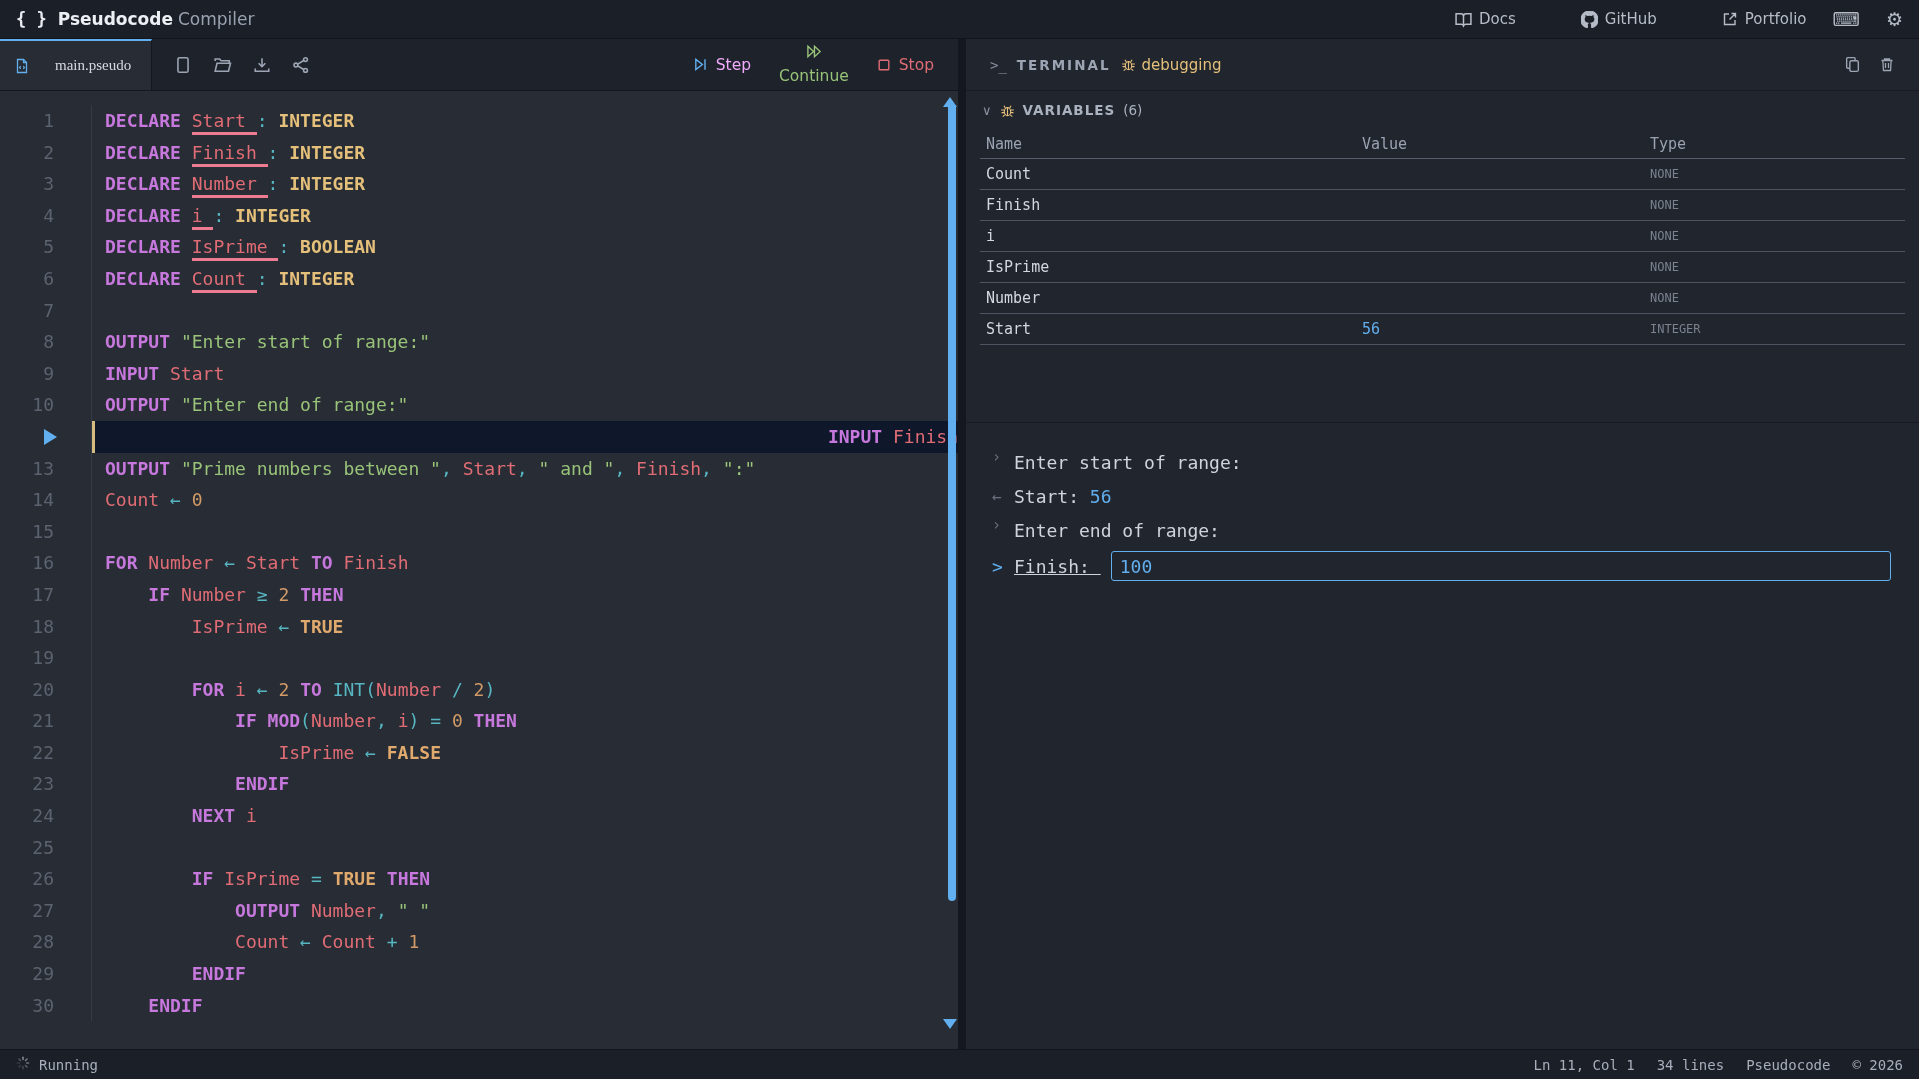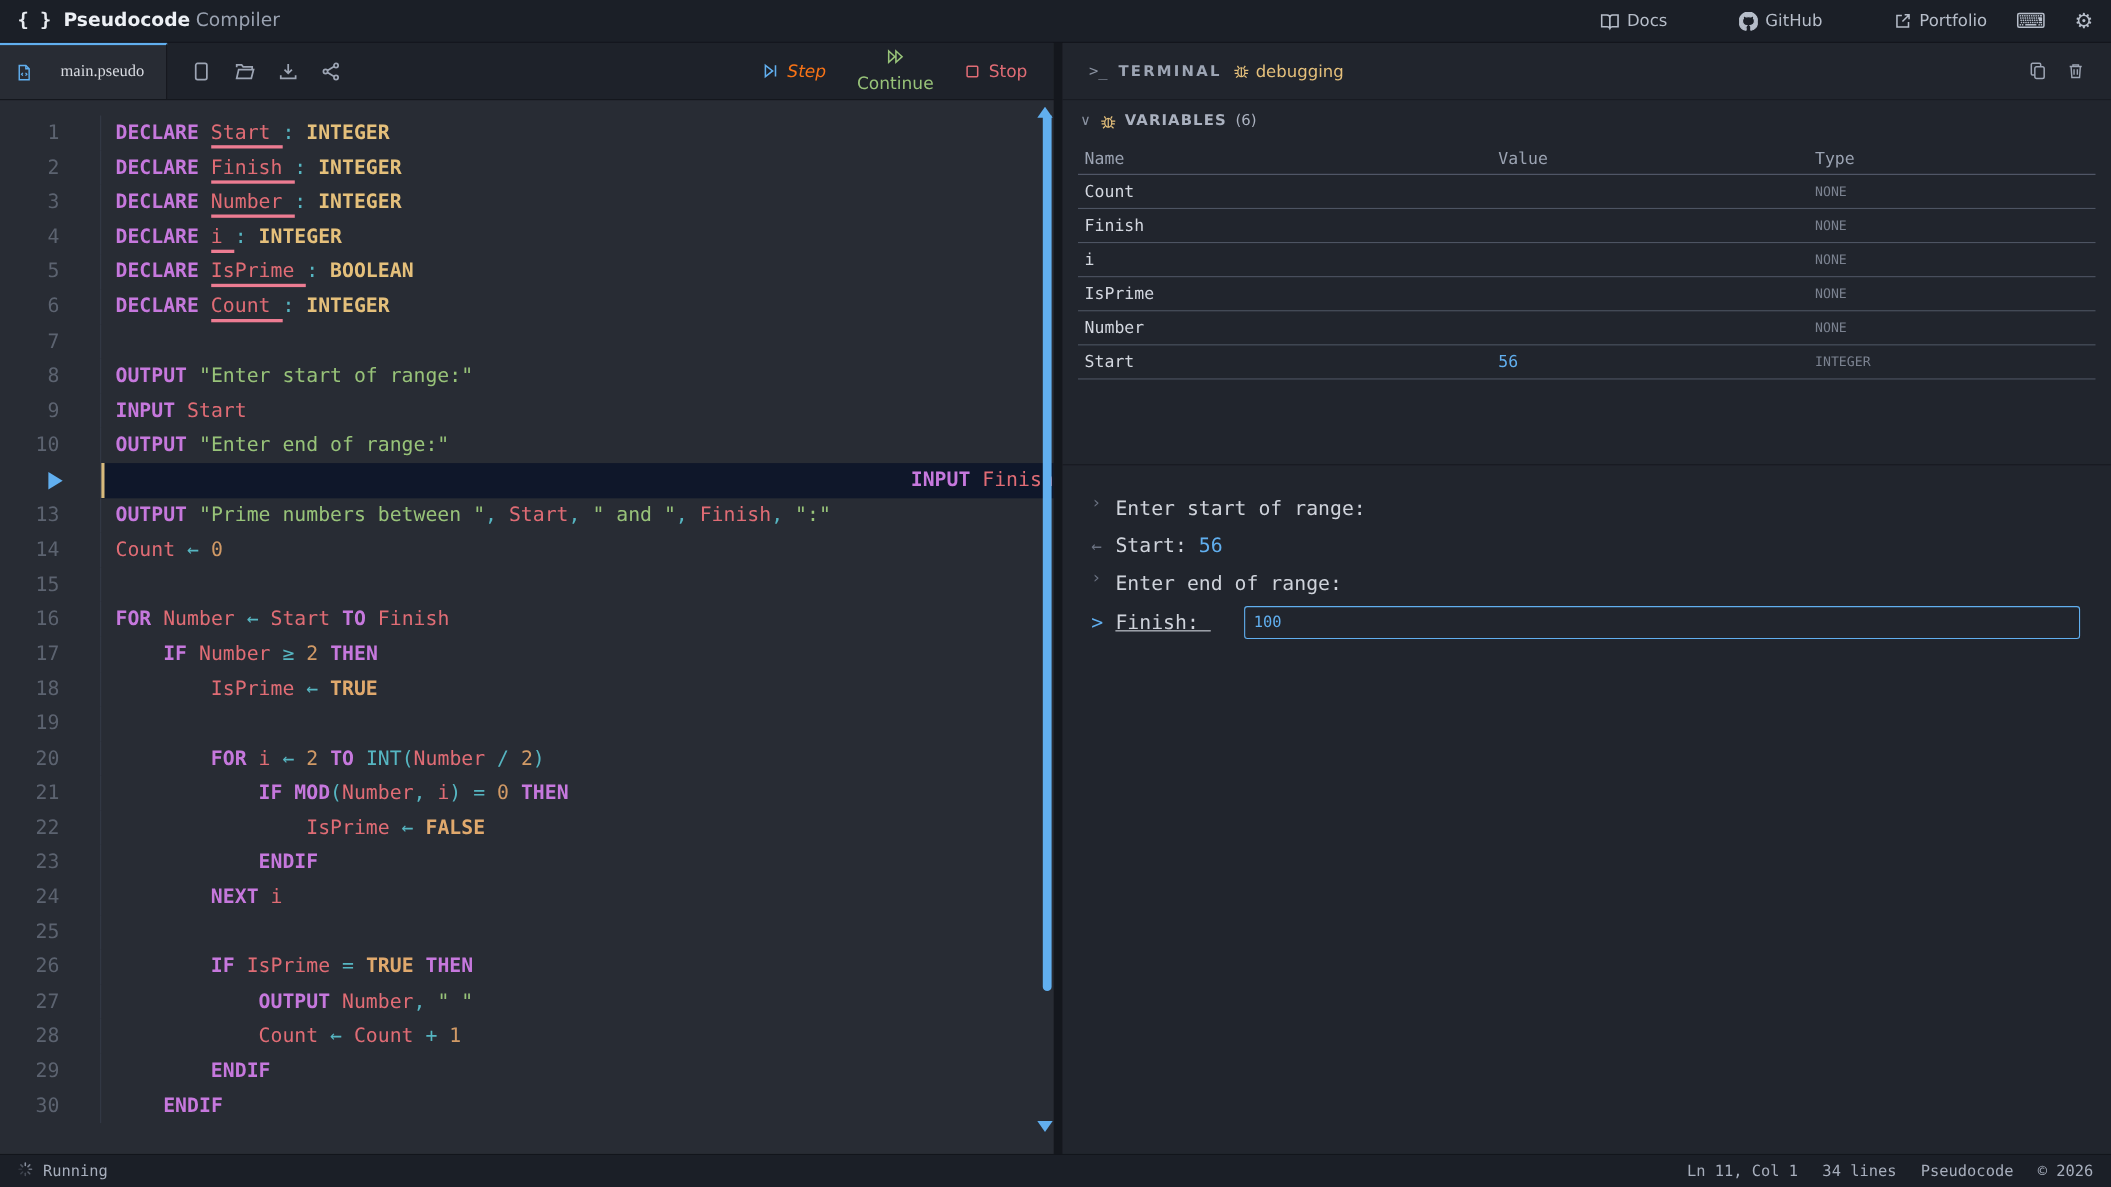--- a/index.html
+++ b/index.html
@@ -30,21 +30,21 @@
     border-bottom:1px solid #14171d; }
   .tab { width:152px; background:#282c34; border-top:2px solid #61afef;
     border-right:1px solid #14171d; display:flex; align-items:center; gap:9px;
     padding:0 14px; cursor:pointer; }
   .tab-label { color:#d7dae0; font-size:15px; font-family:Liberation Serif, serif;padding-left:16px; }
   .tab-actions { display:flex; align-items:center; gap:21px; padding:0 22px; }
   .tab-actions svg { stroke:#9da5b4; cursor:pointer; }
   .run-controls { margin-left:auto; display:flex; align-items:center; gap:28px; padding-right:24px; }
   .runbtn { display:flex; align-items:center; gap:8px; background:none; border:none;
     font-size:15.5px; cursor:pointer; font-family:"DejaVu Sans", sans-serif; padding:0; }
-  .runbtn.step { color:#f97316;font-style:italic; } .runbtn.step svg { stroke:#61afef; }
+  .runbtn.step { color:#f0abfc; } .runbtn.step svg { stroke:#61afef; }
   .runbtn.continue { color:#98c379;flex-direction:column; } .runbtn.continue svg { stroke:#98c379; }
   .runbtn.stop { color:#e06c75; } .runbtn.stop svg { stroke:#e06c75; }
 
   
   .code-area { position:relative; flex:1; overflow:hidden; padding-top:14px; }
   .code-line { display:flex; height:31.6px; line-height:31.6px;
     font-family:"DejaVu Sans Mono", monospace; font-size:18px; white-space:pre; }
   .gutter { width:92px; flex:0 0 92px; text-align:right; padding-right:37px;
     color:#5c6370; border-right:1px solid #343a46; position:relative; }
   .code-text { flex:1; padding-left:13px; }
@@ -103,21 +103,21 @@
   .t-line { display:flex; align-items:center; height:34px; font-size:18px; color:#cfd3db; }
   .t-line.input-line { margin-top:2px; }
   .t-prompt { width:22px; flex:0 0 22px; color:#6a7180; font-size:16px; }
   .t-prompt.raised { transform:translateY(-5px); font-size:15px; }
   .t-prompt.blue { color:#61afef; font-size:18px; }
   .t-text { white-space:pre; }
   .t-label { white-space:pre; margin-right:10px;text-decoration:underline; }
   .t-value { color:#61afef; }
   .t-input { flex:1; height:30px; background:transparent; border:1.5px solid #61afef;
     border-radius:3px; color:#61afef; font-family:"DejaVu Sans Mono", monospace;
-    font-size:14px; padding:0 8px; outline:none;margin-left:20px; }
+    font-size:18px; padding:0 8px; outline:none; }
 
   
   .statusbar { height:30px; background:#1b1f27; border-top:1px solid #12151b;
     display:flex; align-items:center; justify-content:space-between; padding:0 16px;
     font-family:"DejaVu Sans Mono", monospace; font-size:14px; color:#a7aebc; }
   .status-left { display:flex; align-items:center; gap:9px; }
   .spinner { color:#8a92a1; font-size:14px; }
   .status-right { display:flex; align-items:center; gap:22px; }
 </style>
 </head>

